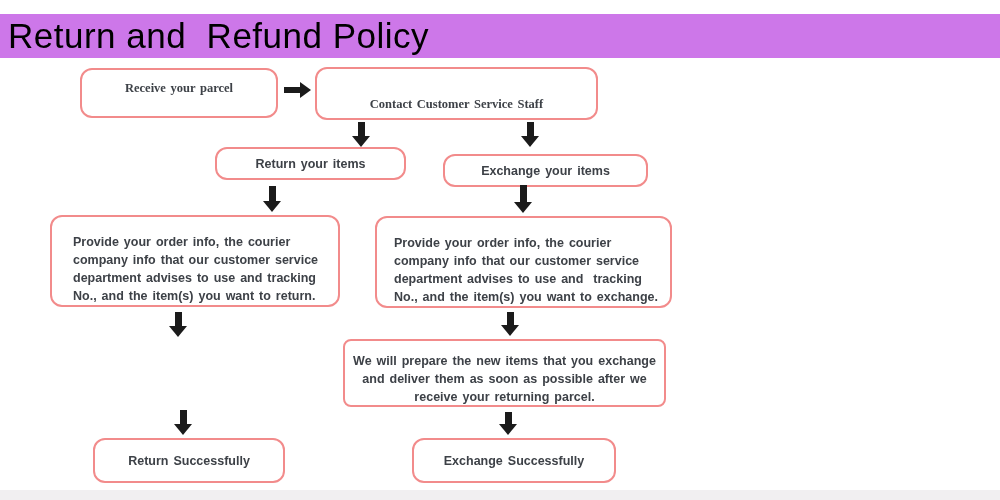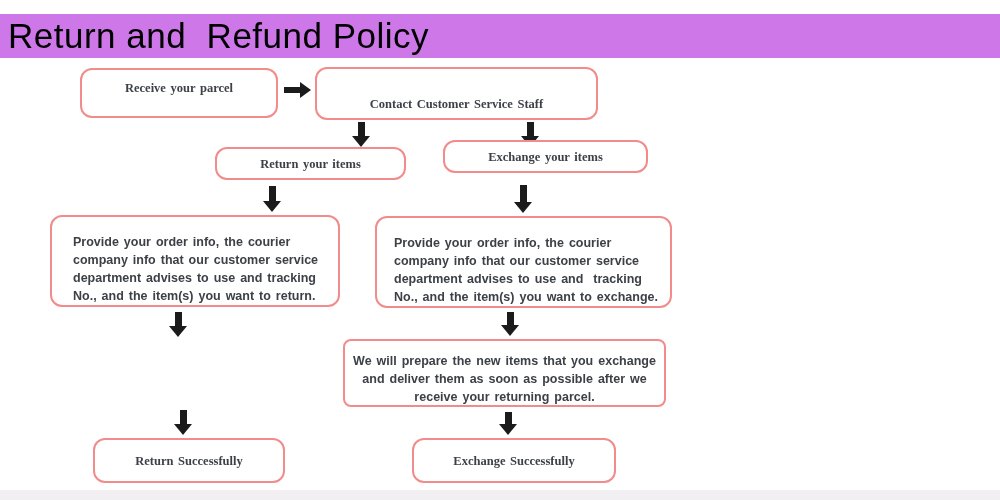--- a/index.html
+++ b/index.html
@@ -48,27 +48,27 @@
     font-size: 12.5px;
     font-weight: bold;
     line-height: 18px;
     word-spacing: 1.5px;
     display: flex;
     justify-content: center;
     text-align: center;
     white-space: pre-wrap;
   }
   .box.top-text   { align-items: flex-start; font-family: Liberation Serif, serif; }
-  .box.mid-text   { align-items: center; font-family: Liberation Serif, serif; }
+  .box.mid-text   { align-items: center; }
   .box.left-text  { justify-content: flex-start; text-align: left; align-items: flex-end; }
 
   .box-receive          { left: 80px;  top: 68px;  width: 198px; height: 50px; padding-top: 9px; }
   .box-contact          { left: 315px; top: 67px;  width: 283px; height: 53px; padding-top: 26px; }
   .box-return-items     { left: 215px; top: 147px; width: 191px; height: 33px; }
-  .box-exchange-items   { left: 443px; top: 140px; width: 205px; height: 33px; text-align: center; }
+  .box-exchange-items   { left: 443px; top: 154px; width: 205px; height: 33px; text-align: center; }
   .box-return-details   { left: 50px;  top: 215px; width: 290px; height: 92px; padding: 13px 12px 0 21px; }
   .box-exchange-details { left: 375px; top: 216px; width: 297px; height: 92px; padding: 13px 8px 0 17px; }
   .box-refund           { left: 62px;  top: 340px; width: 238px; height: 65px; padding: 9px 8px 0 8px; align-items: flex-start; }
   .box-prepare          { left: 343px; top: 339px; width: 323px; height: 68px; padding: 11px 6px 0 6px; align-items: flex-start; border-radius: 8px; }
   .box-return-success   { left: 93px;  top: 438px; width: 192px; height: 45px; }
   .box-exchange-success { left: 412px; top: 438px; width: 204px; height: 45px; }
 
   
   .arrow-down { position: absolute; width: 18px; }
   .arrow-down .shaft { width: 7px; margin: 0 auto; background: #1b1b1b; height: calc(100% - 11px); }

